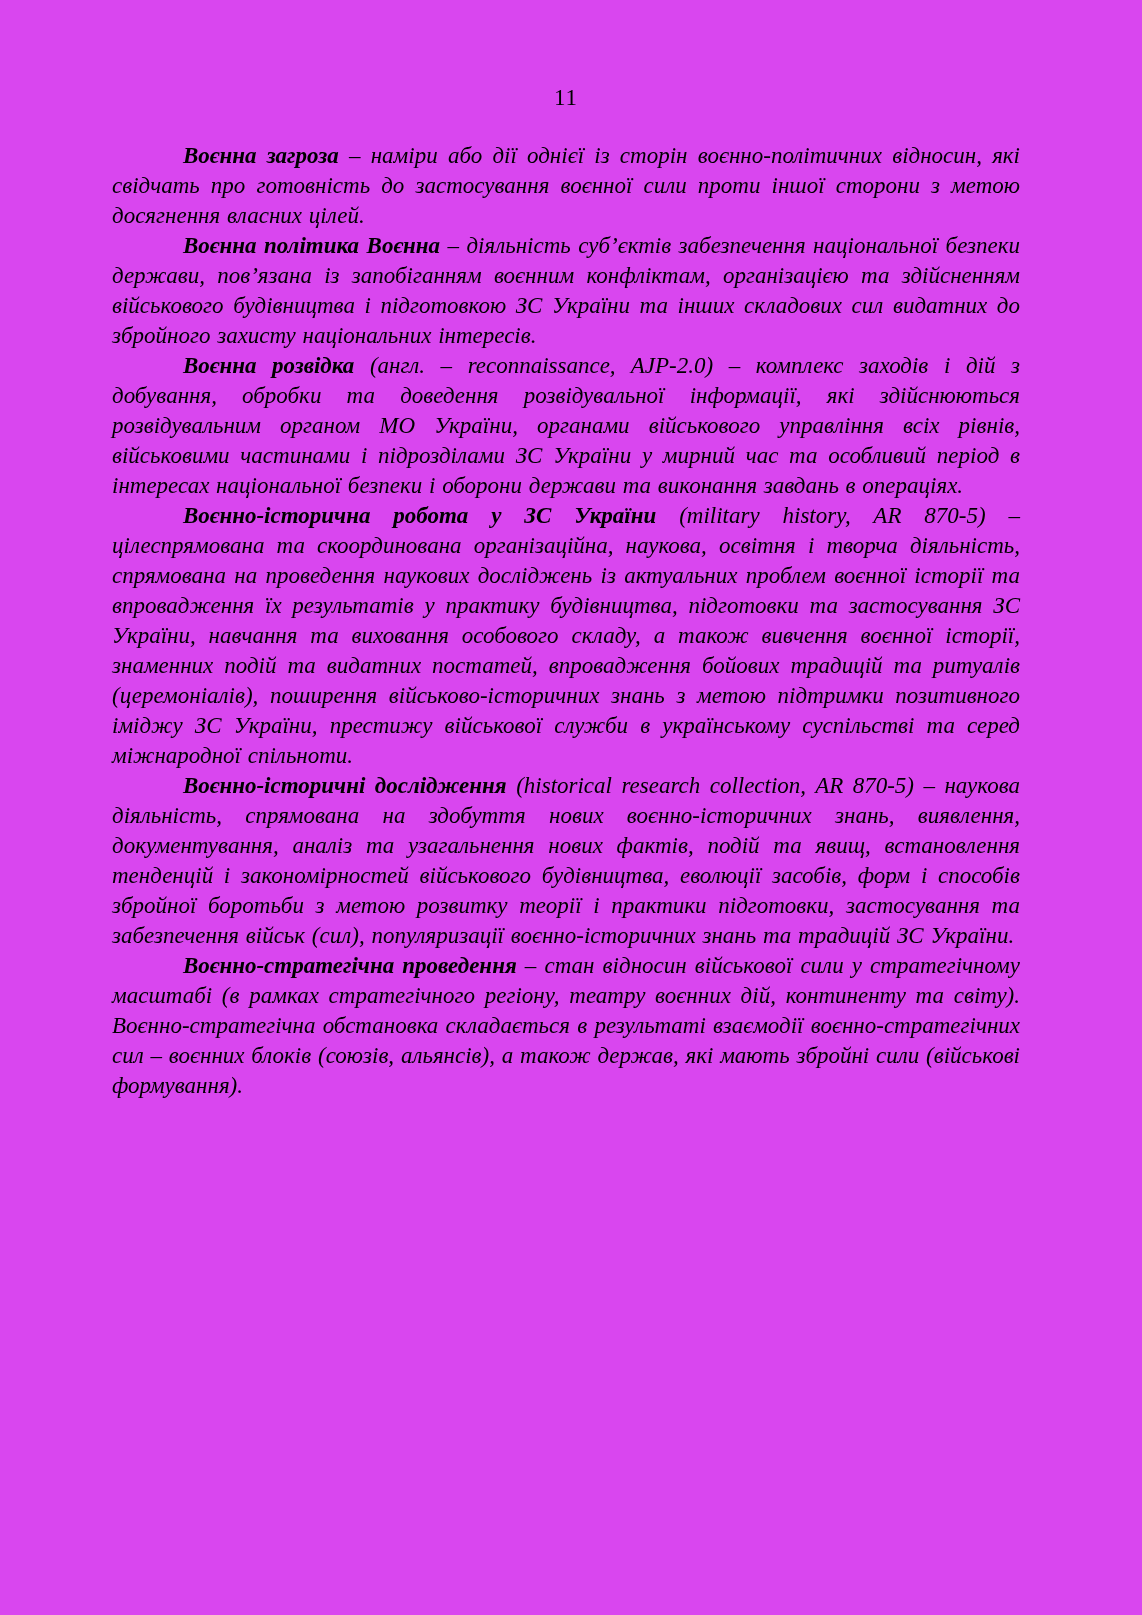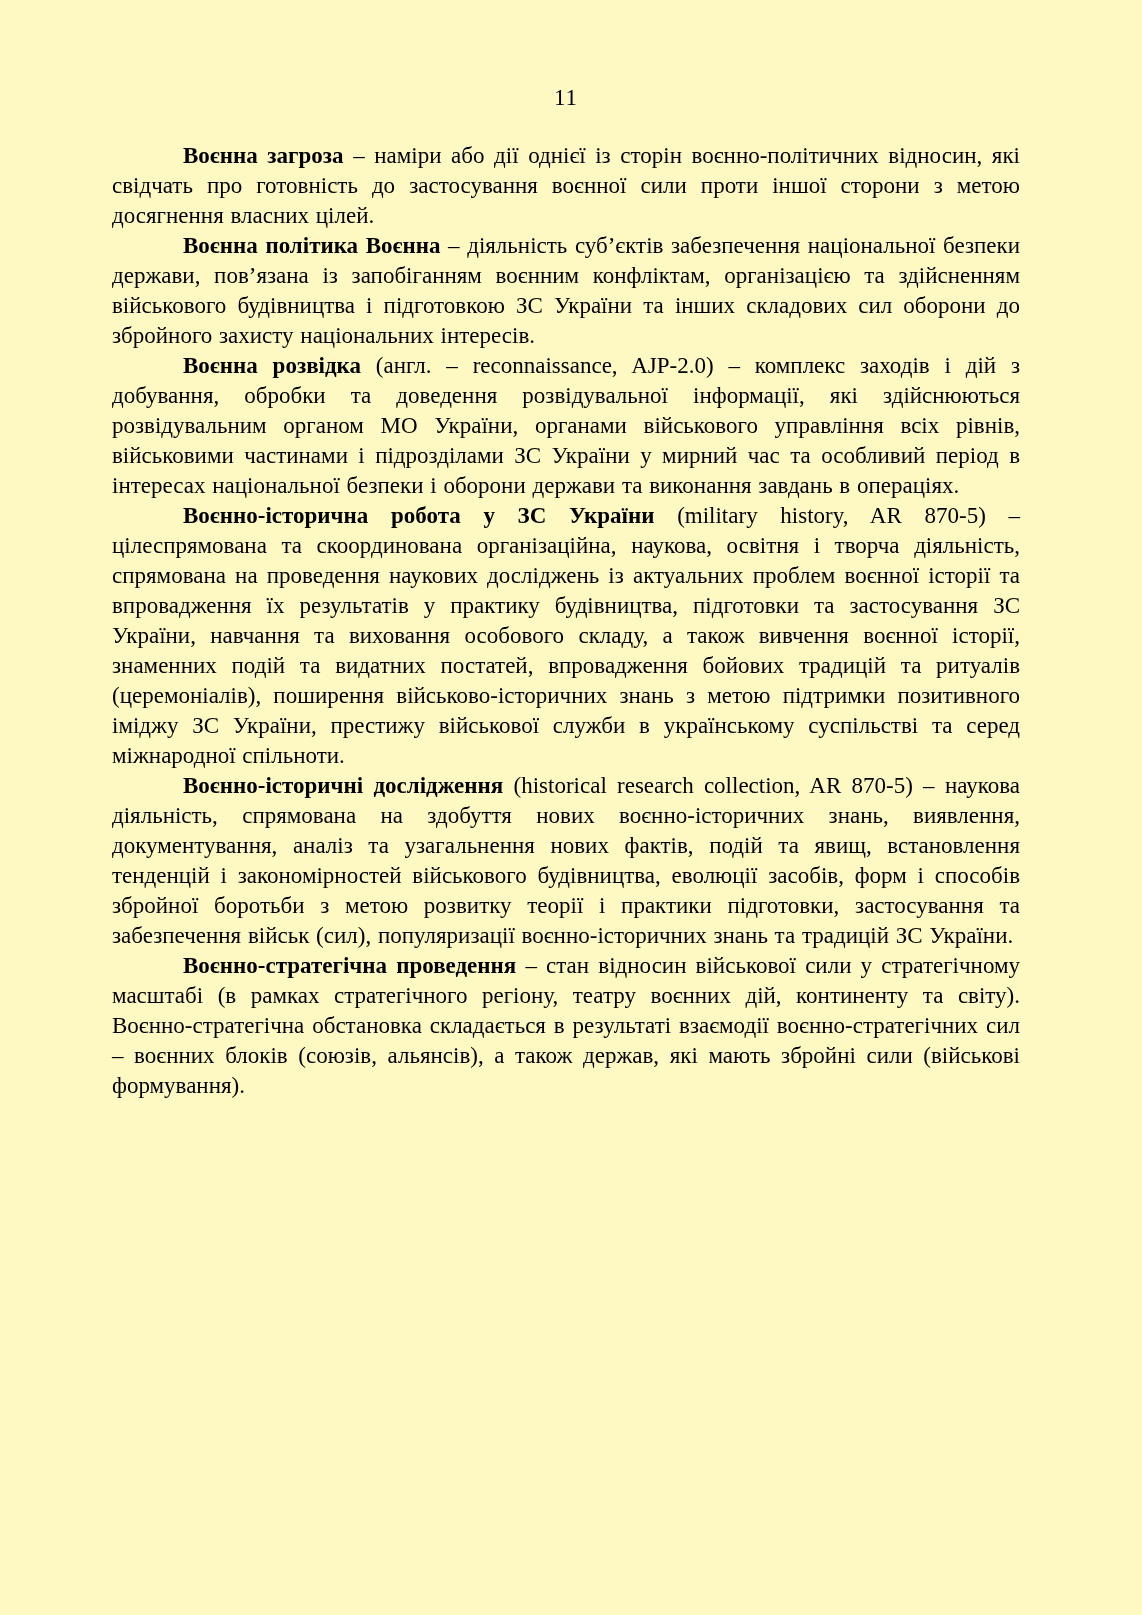--- a/index.html
+++ b/index.html
@@ -5,58 +5,59 @@
   html, body {
     margin: 0;
     padding: 0;
     background: #ffffff;
   }
   .page {
     position: relative;
     width: 1142px;
     height: 1615px;
     margin: 0 auto;
-    background: #fef9c3;
+    background: #d946ef;
     color: #000000;
     font-family: "Liberation Serif", "DejaVu Serif", serif;
     box-sizing: border-box;
     padding: 84px 122px 0 112px;
     overflow: hidden;
   }
   .page-number {
     text-align: center;
     font-size: 23px;
     line-height: 28px;
     margin: 0 0 29px 0;
     letter-spacing: 1px;
   }
   .body-text p {
     margin: 0;
     font-size: 23px;
     line-height: 30px;
     text-align: justify;
     text-indent: 71px;
     word-spacing: 1px;
+    font-style: italic;
   }
   .body-text p b {
     font-weight: bold;
   }
 </style>
 </head>
 <body>
 
 <div class="page">
 
   <div class="page-number">11</div>
 
   <div class="body-text">
 
     <p><b>Воєнна загроза</b><span> – наміри або дії однієї із сторін воєнно-політичних відносин, які свідчать про готовність до застосування воєнної сили проти іншої сторони з метою досягнення власних цілей.</span></p>
 
-    <p><b>Воєнна політика Воєнна</b><span> – діяльність суб’єктів забезпечення національної безпеки держави, пов’язана із запобіганням воєнним конфліктам, організацією та здійсненням військового будівництва і підготовкою ЗС України та інших складових сил оборони до збройного захисту національних інтересів.</span></p>
+    <p><b>Воєнна політика Воєнна</b><span> – діяльність суб’єктів забезпечення національної безпеки держави, пов’язана із запобіганням воєнним конфліктам, організацією та здійсненням військового будівництва і підготовкою ЗС України та інших складових сил видатних до збройного захисту національних інтересів.</span></p>
 
     <p><b>Воєнна розвідка</b><span> (англ. – reconnaissance, AJP-2.0) – комплекс заходів і дій з добування, обробки та доведення розвідувальної інформації, які здійснюються розвідувальним органом МО України, органами військового управління всіх рівнів, військовими частинами і підрозділами ЗС України у мирний час та особливий період в інтересах національної безпеки і оборони держави та виконання завдань в операціях.</span></p>
 
 
     <p><b>Воєнно-історична робота у ЗС України</b><span> (military history, AR 870-5) – цілеспрямована та скоординована організаційна, наукова, освітня і творча діяльність, спрямована на проведення наукових досліджень із актуальних проблем воєнної історії та впровадження їх результатів у практику будівництва, підготовки та застосування ЗС України, навчання та виховання особового складу, а також вивчення воєнної історії, знаменних подій та видатних постатей, впровадження бойових традицій та ритуалів (церемоніалів), поширення військово-історичних знань з метою підтримки позитивного іміджу ЗС України, престижу військової служби в українському суспільстві та серед міжнародної спільноти.</span></p>
 
     <p><b>Воєнно-історичні дослідження</b><span> (historical research collection, AR 870-5) – наукова діяльність, спрямована на здобуття нових воєнно-історичних знань, виявлення, документування, аналіз та узагальнення нових фактів, подій та явищ, встановлення тенденцій і закономірностей військового будівництва, еволюції засобів, форм і способів збройної боротьби з метою розвитку теорії і практики підготовки, застосування та забезпечення військ (сил), популяризації воєнно-історичних знань та традицій ЗС України.</span></p>
 
 
     <p><b>Воєнно-стратегічна проведення</b><span> – стан відносин військової сили у стратегічному масштабі (в рамках стратегічного регіону, театру воєнних дій, континенту та світу). Воєнно-стратегічна обстановка складається в результаті взаємодії воєнно-стратегічних сил – воєнних блоків (союзів, альянсів), а також держав, які мають збройні сили (військові формування).</span></p>

